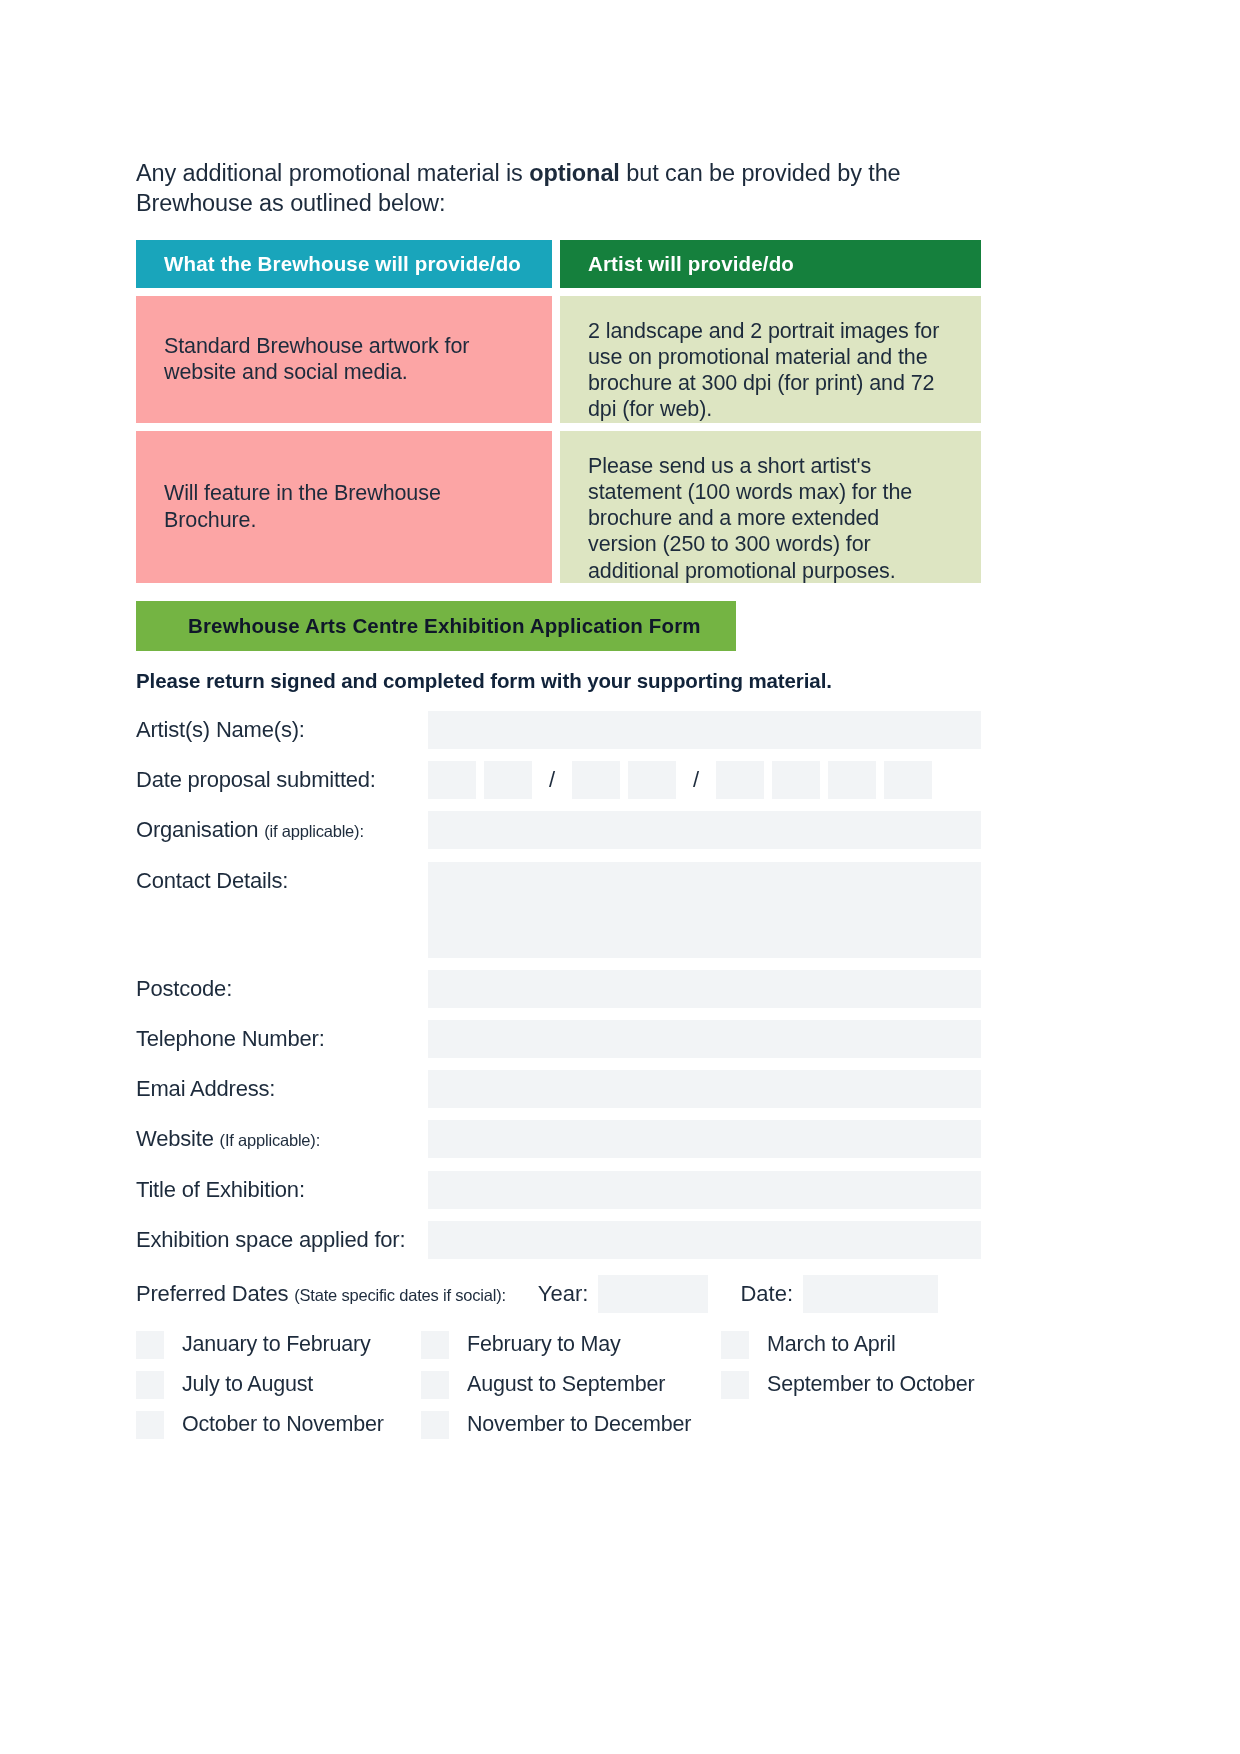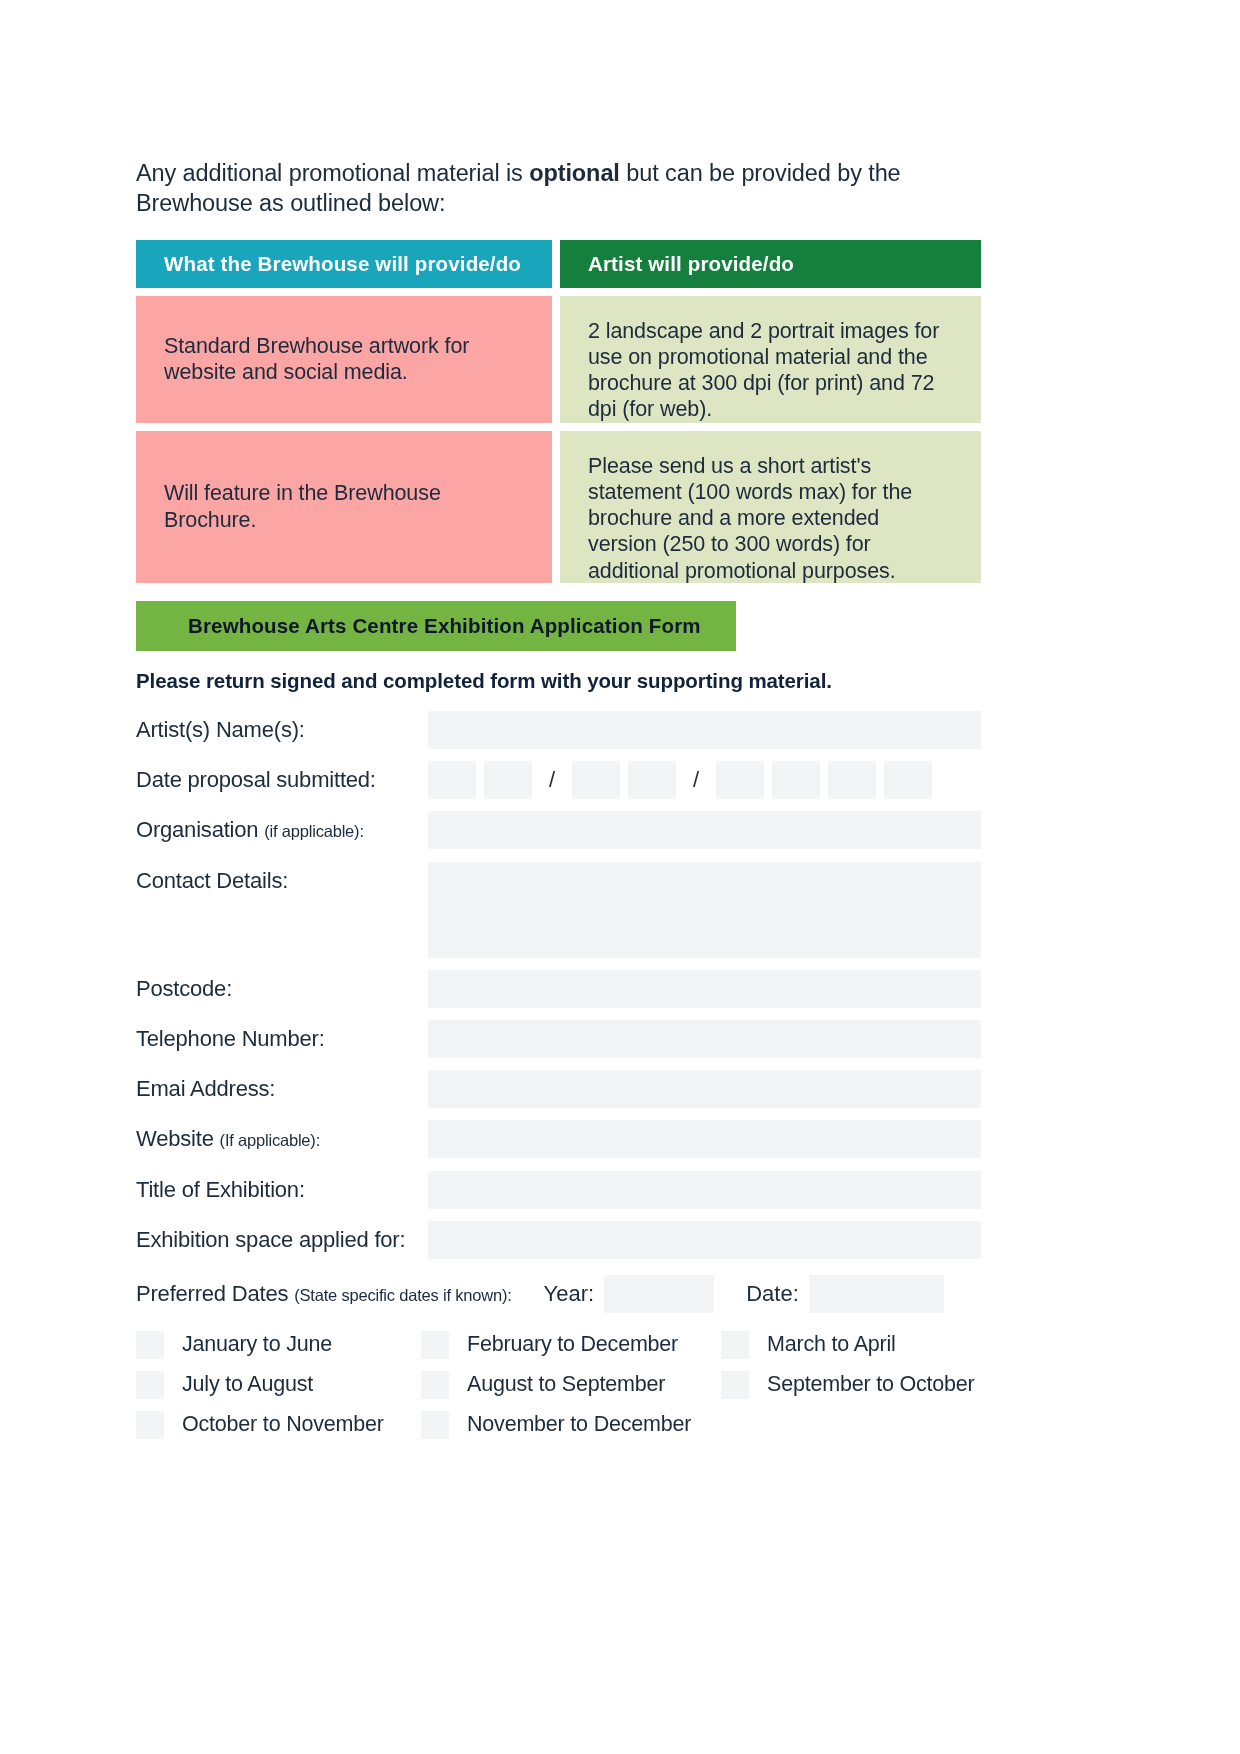--- a/index.html
+++ b/index.html
@@ -313,37 +313,37 @@
       </div>
 
       <div class="frow">
         <div class="flabel">Exhibition space applied for:</div>
         <div class="finput"></div>
       </div>
 
     </div>
 
     <div class="pref-row">
-      <span class="pref-label"><span>Preferred Dates </span><span class="small">(State specific dates if known):</span></span>
+      <span class="pref-label"><span>Preferred Dates </span><span class="small">(State specific dates if social):</span></span>
       <span class="pref-sub">Year:</span>
       <span class="pref-field"></span>
       <span class="pref-sub">Date:</span>
       <span class="pref-field wide"></span>
     </div>
 
     <div class="months">
 
       <div class="mrow">
         <div class="mcell c1">
           <span class="cbox"></span>
-          <span class="mlabel">January to June</span>
+          <span class="mlabel">January to February</span>
         </div>
         <div class="mcell c2">
           <span class="cbox"></span>
-          <span class="mlabel">February to December</span>
+          <span class="mlabel">February to May</span>
         </div>
         <div class="mcell c3">
           <span class="cbox"></span>
           <span class="mlabel">March to April</span>
         </div>
       </div>
 
 
       <div class="mrow">
         <div class="mcell c1">

